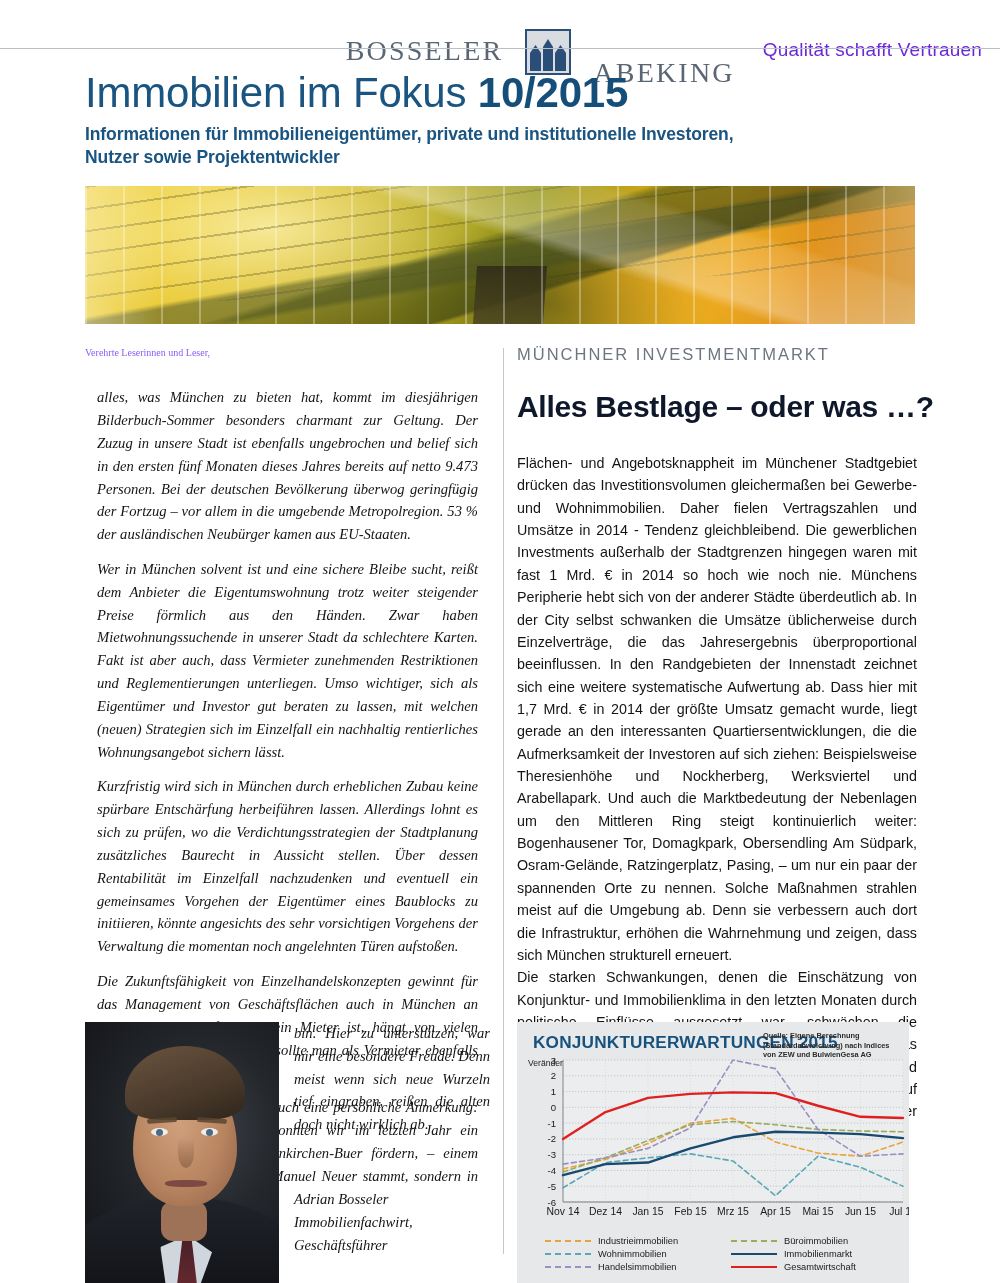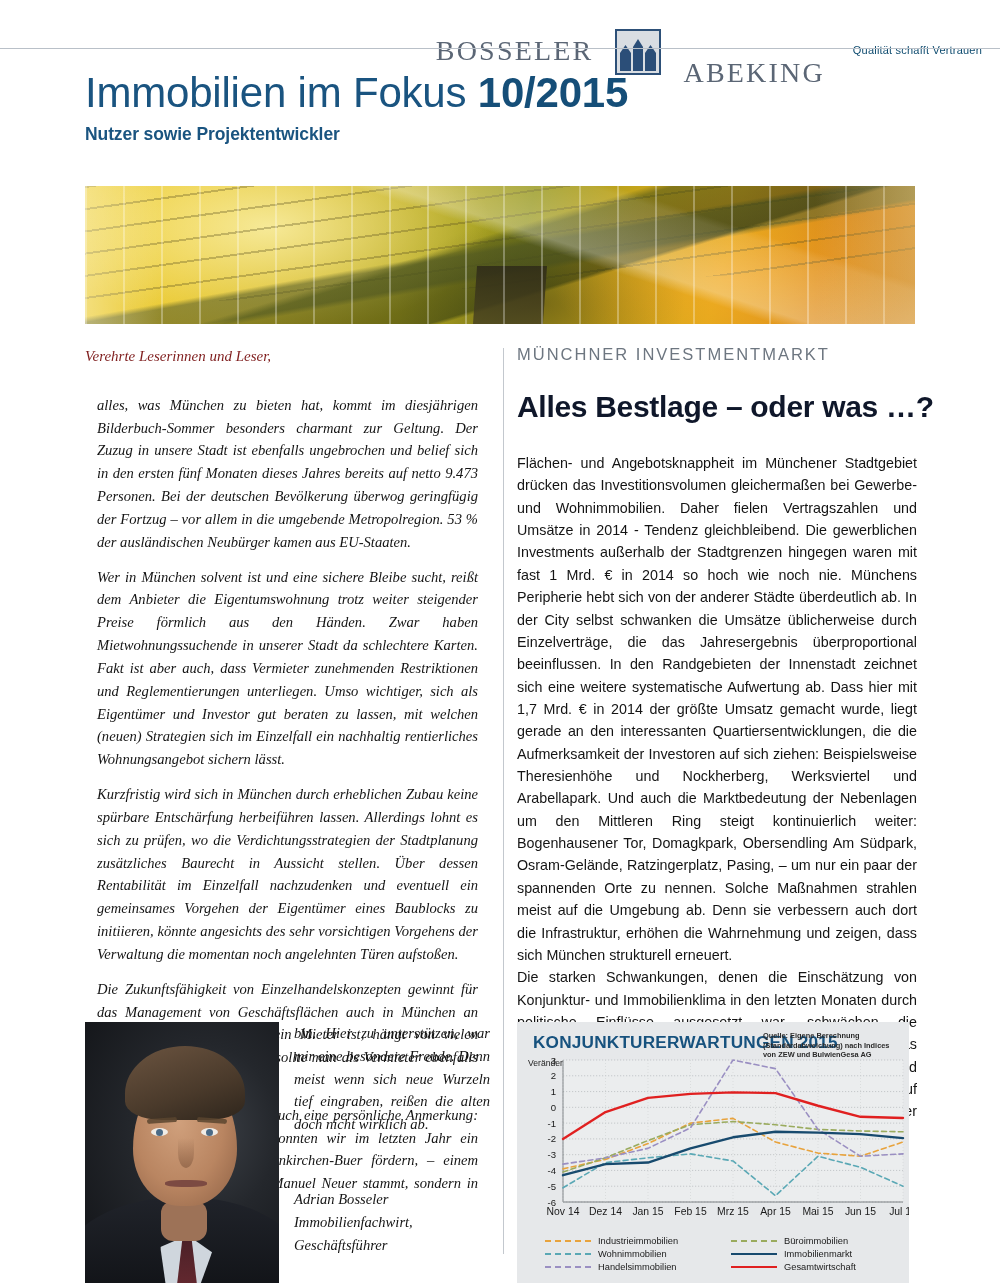--- a/index.html
+++ b/index.html
@@ -53,22 +53,22 @@
     width: 46px;
     height: 46px;
     border: 2px solid #2d5078;
     background: #d9dde2;
     position: relative;
     box-sizing: border-box;
     overflow: hidden;
   }
   .tagline {
     font-family: "Liberation Sans", sans-serif;
-    font-size: 11px;
-    color: #0c4a6e;
+    font-size: 19px;
+    color: #6d28d9;
     margin-left: 16px;
     letter-spacing: 0.2px;
     padding-bottom: 3px;
   }
   .rule-top {
     position: absolute;
     left: 0;
     top: 48px;
     width: 1000px;
     height: 1px;
@@ -191,24 +191,23 @@
     position: absolute;
     left: 503px;
     top: 348px;
     width: 1px;
     height: 906px;
     background: #c3c8ce;
   }
 
   .greeting {
     font-family: "Liberation Serif", serif;
-    font-style: italic;
-    font-size: 15px;
+    font-size: 10px;
     line-height: 1.52;
-    color: #7f1d1d;
+    color: #8b5cf6;
   }
   .letter {
     font-family: "Liberation Serif", serif;
     font-style: italic;
     font-size: 14.6px;
     line-height: 1.565;
     color: #141414;
     text-align: justify;
     margin-top: 26px;
   }
@@ -459,20 +458,21 @@
       <div class="tagline">Qualität schafft Vertrauen</div>
     </div>
     <div class="rule-top"></div>
   </div>
 
   <div class="title-block">
     <div class="title-main">
       <span>Immobilien im Fokus </span><b>10/2015</b>
     </div>
     <div class="title-sub">
+      <div>Informationen für Immobilieneigentümer, private und institutionelle Investoren,</div>
       <div>Nutzer sowie Projektentwickler</div>
     </div>
   </div>
 
   <div class="banner">
     <div class="layer bg-gradient"></div>
     <div class="layer bg-glow"></div>
     <div class="layer transoms"></div>
     <div class="layer slab"></div>
     <div class="layer diag-dark"></div>

